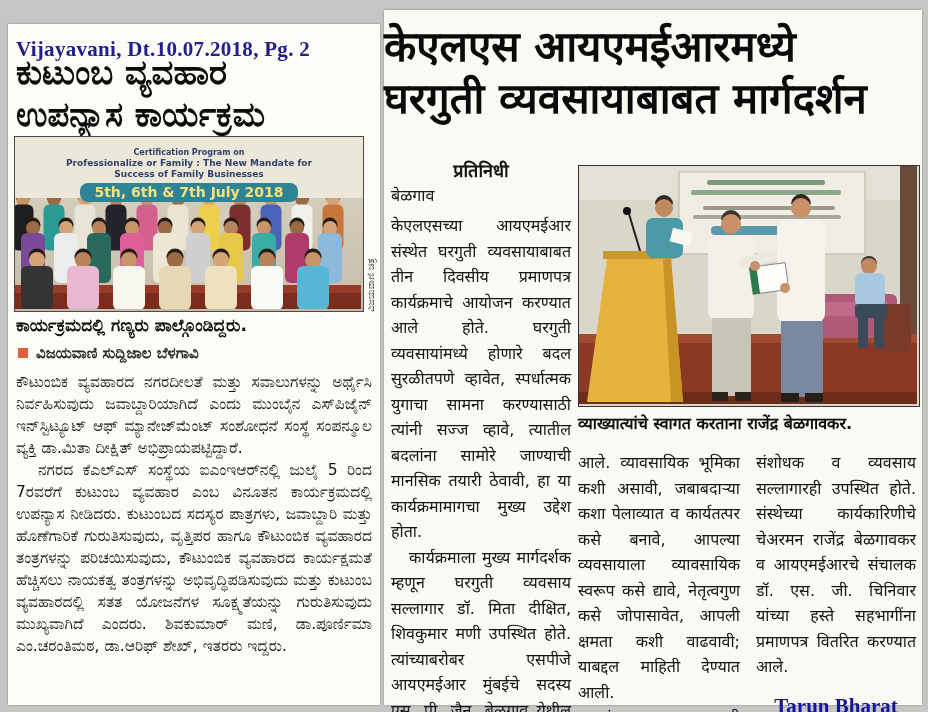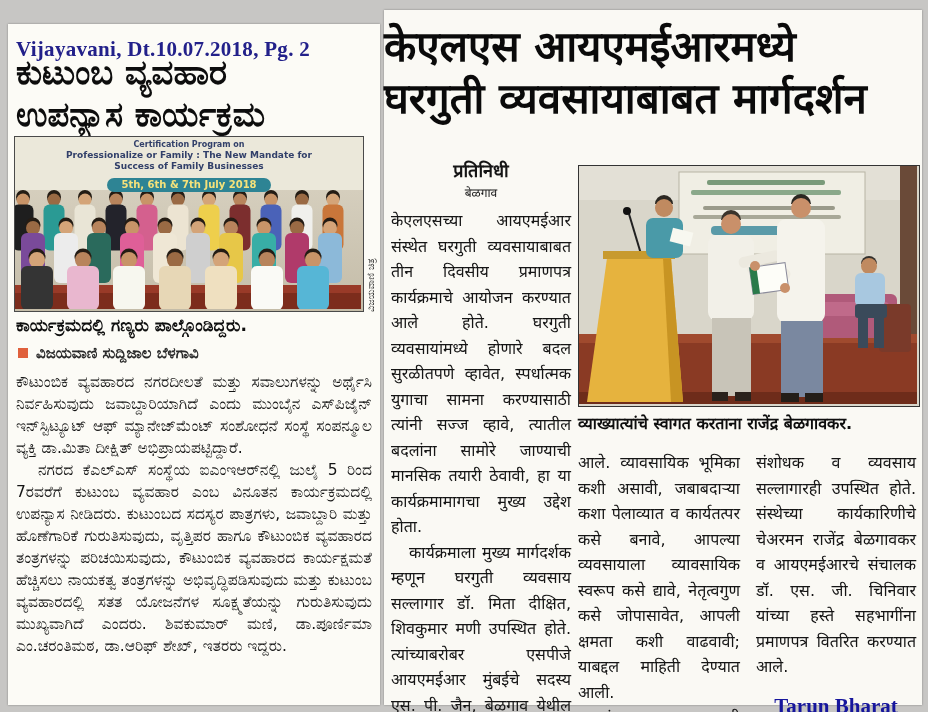--- a/index.html
+++ b/index.html
@@ -9,25 +9,25 @@
   .clip-left{position:absolute;left:8px;top:24px;width:372px;height:681px;background:#fcfbf6;
              box-shadow:0 0 2px rgba(0,0,0,.35);}
   .vv-header{position:absolute;left:8px;top:13px;font-family:"Liberation Serif",serif;
              font-weight:bold;font-size:21px;letter-spacing:.3px;}
   .kn-head{position:absolute;left:8px;font-weight:bold;color:#0d0d0d;font-size:34px;line-height:1;}
   .kn-head.l1{top:31px;}
   .kn-head.l2{top:73px;}
   .photo-left{position:absolute;left:6px;top:112px;width:348px;height:174px;border:1px solid #4a4a4a;
               background:linear-gradient(180deg,#ddd6c6 0%,#cfc8b6 55%,#c4bca8 100%);overflow:hidden;}
   .pl-banner{position:absolute;top:0;left:0;right:0;height:50px;background:#ebe8da;text-align:center;
-             padding-top:3px;color:#32406a;z-index:2;line-height:1.25;}
+             padding-top:11px;color:#32406a;z-index:2;line-height:1.25;}
   .pl-b1{font-size:8px;font-weight:bold;}
   .pl-b2{font-size:9px;font-weight:bold;}
   .pl-b3{font-size:9px;font-weight:bold;}
-  .pl-pill{display:inline-block;margin-top:2px;font-size:10px;font-weight:bold;color:#f6e27a;
+  .pl-pill{display:inline-block;margin-top:2px;font-size:14px;font-weight:bold;color:#f6e27a;
            border-radius:8px;padding:1px 14px;}
   .crowd{position:absolute;left:0;top:0;z-index:1;}
   .pl-credit{position:absolute;left:357px;top:112px;height:176px;writing-mode:vertical-rl;
              transform:rotate(180deg);font-size:9.5px;color:#222;display:flex;align-items:center;}
   .caption-left{position:absolute;left:8px;top:291px;font-size:17px;font-weight:bold;color:#0e0e0e;}
   .byline-left{position:absolute;left:10px;top:320px;font-size:15px;font-weight:bold;color:#2a2a2a;
                display:flex;align-items:center;gap:8px;text-align:center;}
   .byline-bullet{width:10px;height:10px;display:inline-block;}
   .body-left{position:absolute;left:8px;top:347px;width:356px;font-size:15.5px;line-height:22px;
              text-align:justify;color:#141414;}
@@ -38,21 +38,21 @@
               box-shadow:0 0 2px rgba(0,0,0,.35);}
   .mr-head{position:absolute;left:0;width:100%;font-weight:bold;color:#0a0a0a;
            font-size:42px;line-height:1;}
   .mr-head.l1{top:16px;}
   .mr-head.l2{top:68px;}
   .col{position:absolute;font-size:16px;color:#151515;}
   .col p.body{font-size:16px;line-height:25.5px;text-align:justify;margin:0;}
   .col p.indent{text-indent:18px;}
   .col1{left:7px;top:148px;width:180px;}
   .col1 .byline{text-align:center;font-weight:bold;font-size:18px;margin:0 0 2px;}
-  .col1 .dateline{text-align:center;font-size:12px;margin:0 0 7px;}
+  .col1 .dateline{text-align:left;font-size:16px;margin:0 0 7px;}
   .photo-right{position:absolute;left:194px;top:155px;width:340px;height:240px;border:1px solid #333;
                background:#d9d6ca;}
   .caption-right{position:absolute;left:194px;top:402px;width:340px;font-weight:bold;font-size:16px;color:#0e0e0e;}
   .col2{left:194px;top:440px;width:162px;}
   .col3{left:372px;top:440px;width:160px;}
   .credit{margin-top:12px;text-align:center;font-family:"Liberation Serif",serif;
           font-weight:bold;font-size:21px;line-height:1.35;}
 </style>
 </head>
 <body>

